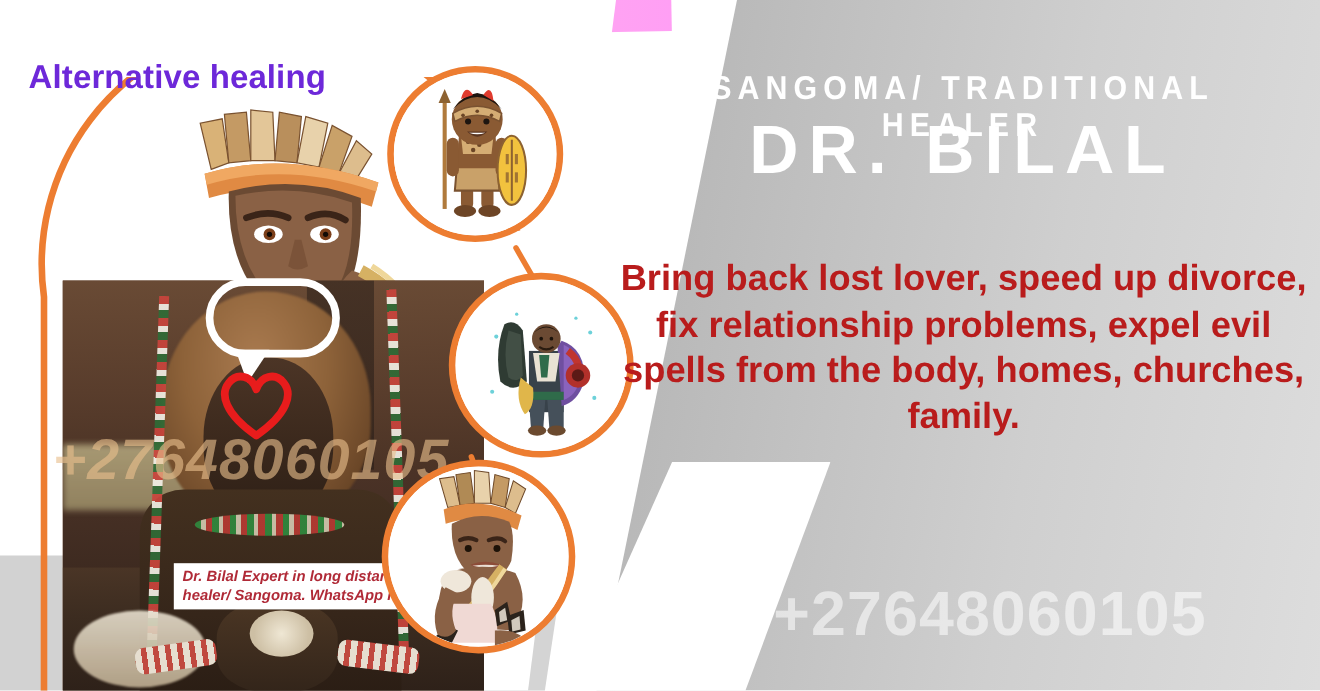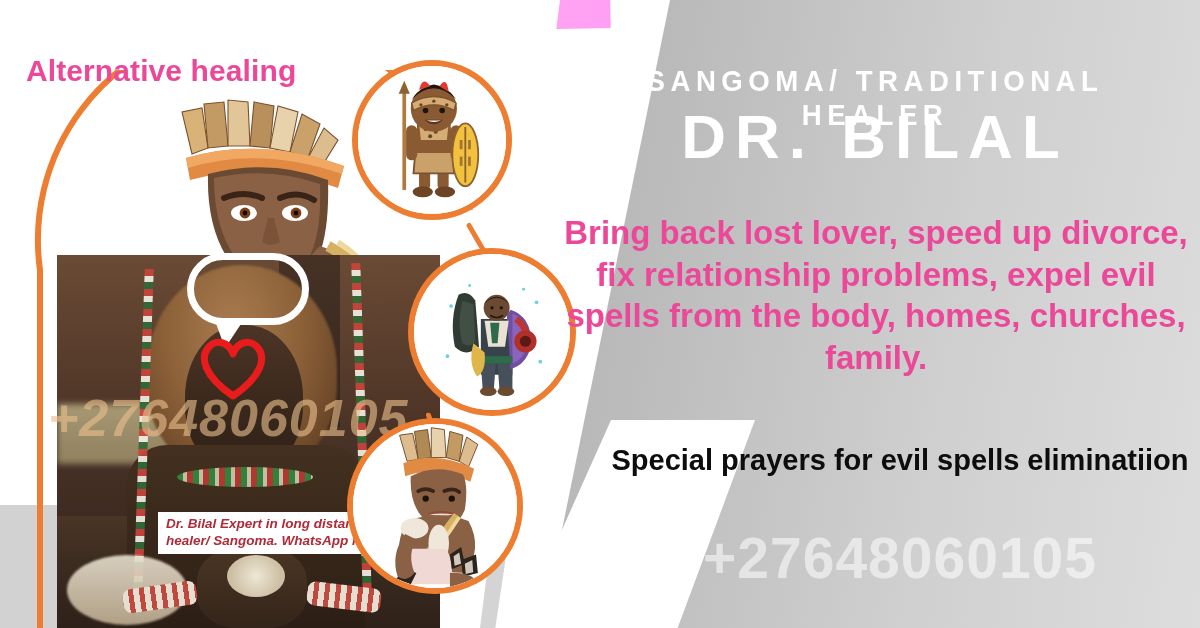--- a/index.html
+++ b/index.html
@@ -102,34 +102,34 @@
   .circ{position:absolute;border-radius:50%;border:6px solid #ed7d31;background:#ffffff;
     overflow:hidden;box-sizing:border-box;}
   .c1{left:352px;top:60px;width:160px;height:160px;}
   .c2{left:408px;top:248px;width:168px;height:168px;}
   .c3{left:347px;top:418px;width:176px;height:176px;}
   .connector{position:absolute;background:#ed7d31;height:5px;border-radius:3px;}
   .cn1{left:470px;top:222px;width:60px;transform:rotate(60deg);transform-origin:left top;}
   .cn2{left:430px;top:412px;width:50px;transform:rotate(70deg);transform-origin:left top;}
 
   
-  .alt-heal{position:absolute;left:26px;top:54px;font-size:30px;font-weight:800;color:#ec4899;
+  .alt-heal{position:absolute;left:26px;top:54px;font-size:30px;font-weight:800;color:#6d28d9;
     letter-spacing:.1px;}
 
   
   .portrait{position:absolute;left:152px;top:96px;width:236px;height:200px;}
 
   
   .kicker{position:absolute;left:560px;top:64px;width:630px;text-align:center;
     font-size:30px;font-weight:800;color:#ffffff;letter-spacing:6px;
     font-family:"Liberation Sans Narrow","Liberation Sans",sans-serif;transform:scaleX(.92);}
   .bigname{position:absolute;left:560px;top:104px;width:630px;text-align:center;
     font-size:62px;font-weight:700;color:#ffffff;letter-spacing:9px;line-height:1.05;}
-  .redtext{position:absolute;left:552px;top:212px;width:648px;text-align:center;
-    font-size:33px;font-weight:700;color:#ec4899;line-height:1.26;}
+  .redtext{position:absolute;left:552px;top:232px;width:648px;text-align:center;
+    font-size:33px;font-weight:700;color:#b91c1c;line-height:1.26;}
   .blacktext{position:absolute;left:600px;top:442px;width:600px;text-align:center;
     font-size:29px;font-weight:700;color:#0d0d0d;line-height:1.3;}
   .wm-big{position:absolute;left:600px;top:525px;width:600px;text-align:center;
     font-size:57px;font-weight:700;color:rgba(255,255,255,.55);letter-spacing:1px;}
 </style>
 </head>
 <body>
 
 <div class="poster">
 
@@ -373,16 +373,15 @@
 
       <path d="M104 160 Q126 158 136 172 L104 176 Z" fill="#8a6145"></path>
     </svg>
   </div>
 
   <div class="alt-heal">Alternative healing</div>
 
   <div class="kicker">SANGOMA/ TRADITIONAL HEALER</div>
   <div class="bigname">DR. BILAL</div>
   <div class="redtext">Bring back lost lover, speed up divorce, fix relationship problems, expel evil spells from the body, homes, churches, family.</div>
-  <div class="blacktext">Special prayers for  evil spells eliminatiion</div>
   <div class="wm-big">+27648060105</div>
 
 </div>
 
 </body></html>

